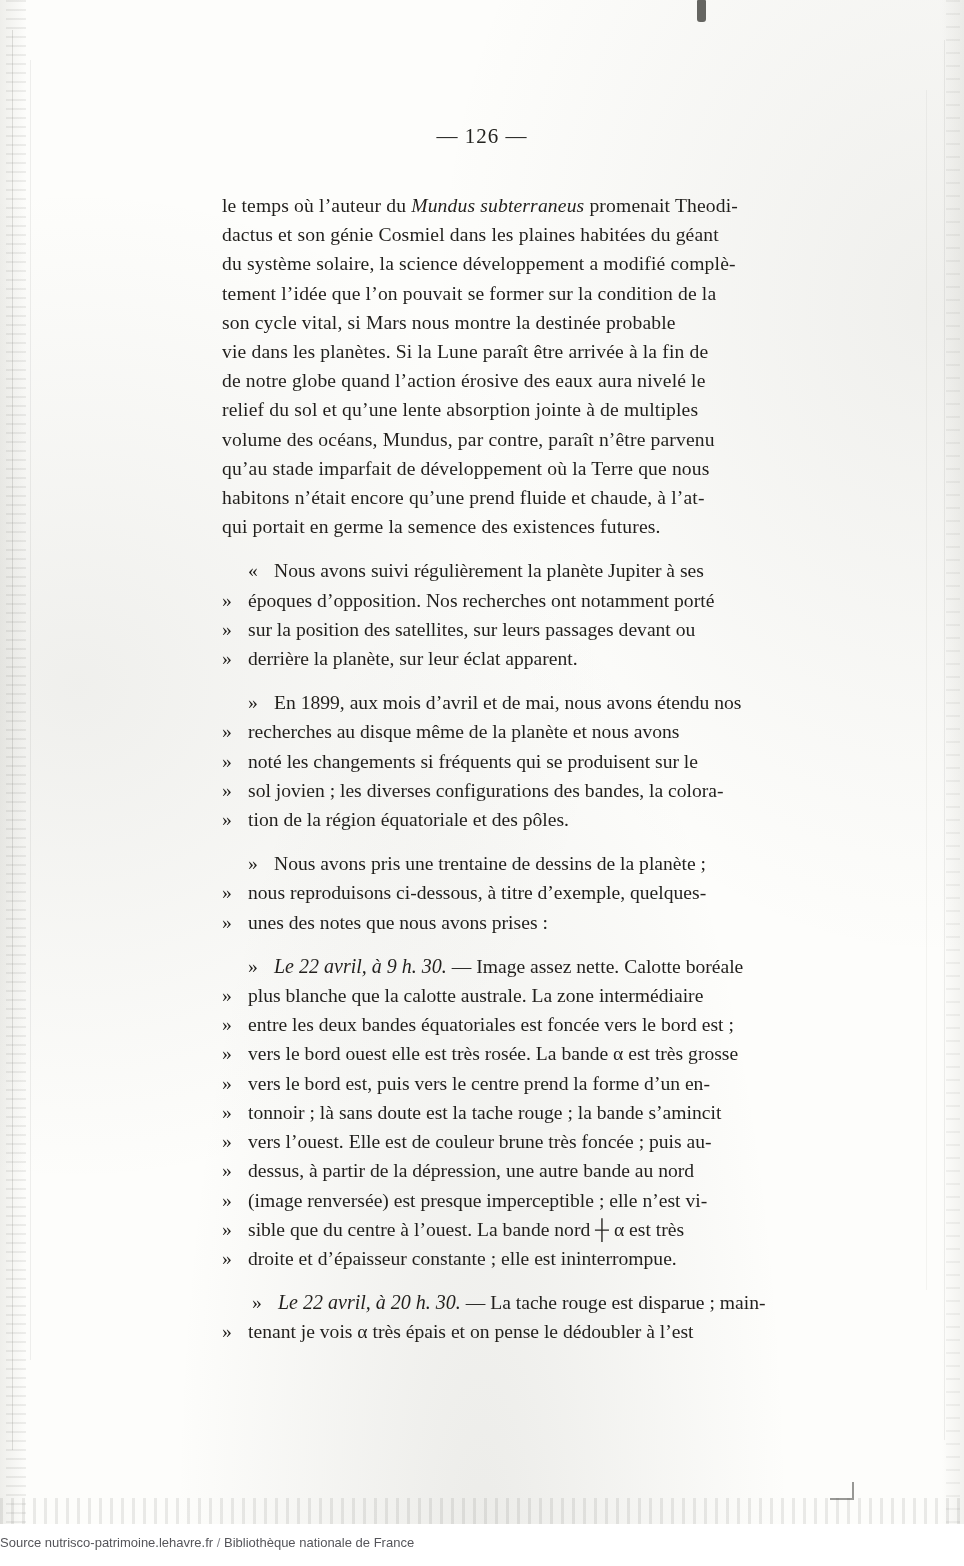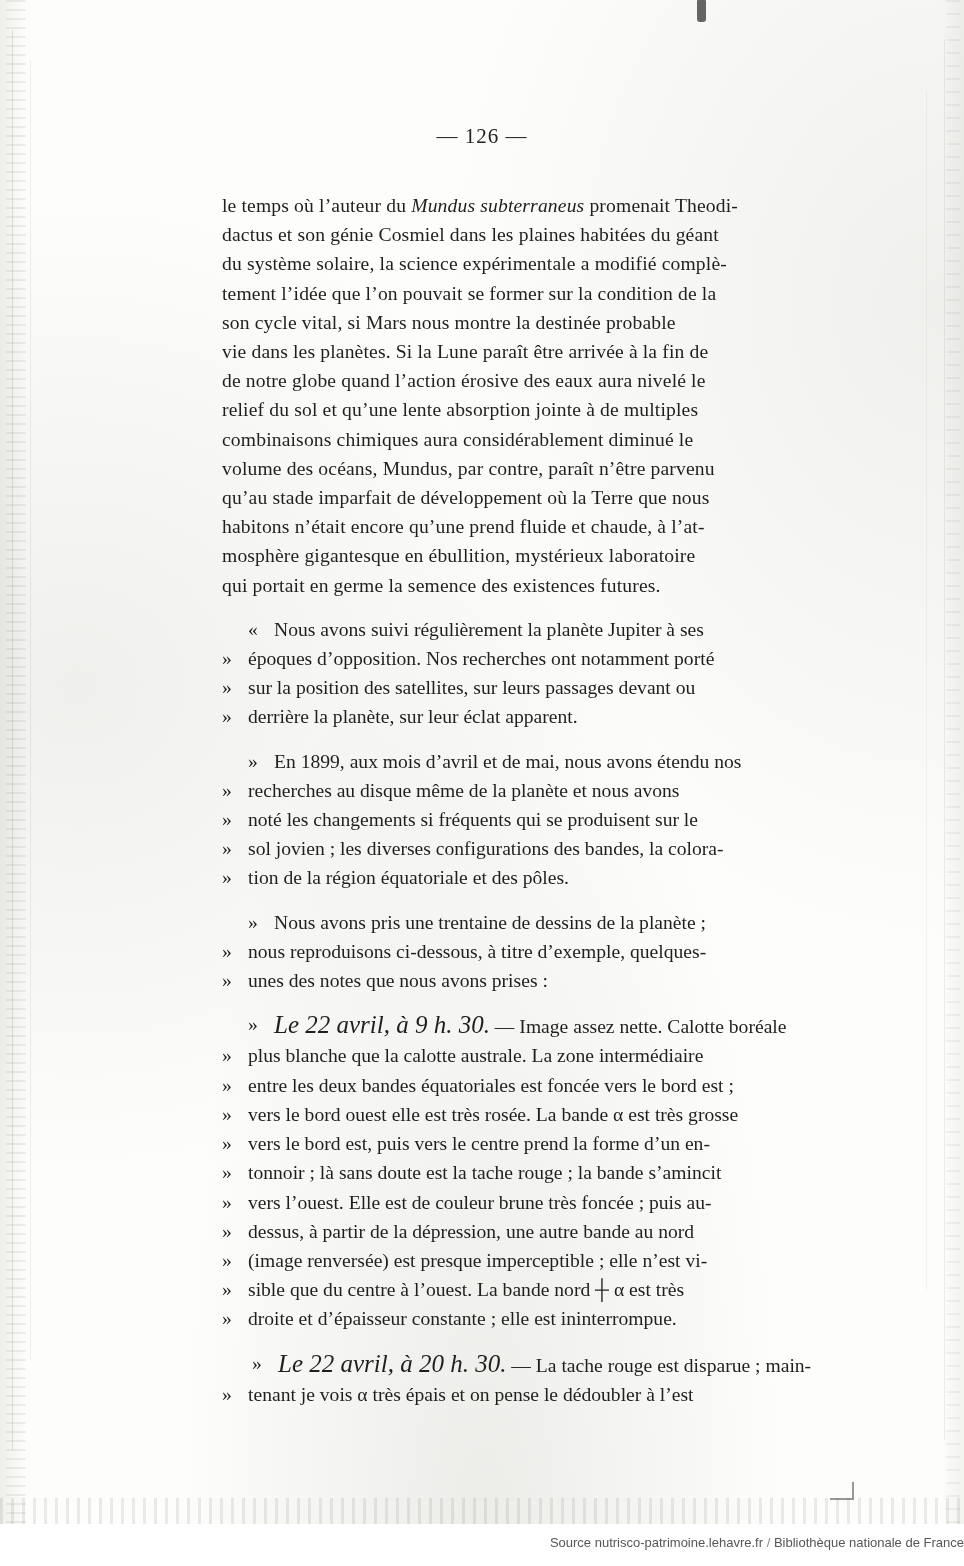--- a/index.html
+++ b/index.html
@@ -145,34 +145,34 @@
   }
   .q-line .gm {
     position: absolute;
     left: 0;
     top: 0;
     color: #211f1c;
   }
   em, .it {
     font-style: italic;
   }
-  .sm { font-size: 25px; font-style: italic; }
+  .sm { font-size: 20px; font-style: italic; }
 
   
   .footer {
     position: absolute;
     left: 0; top: 1524px;
     width: 964px; height: 42px;
     background: #ffffff;
   }
   .footer-text {
     position: absolute;
     left: 0; top: 1535px;
     width: 964px;
-    text-align: right;
+    text-align: left;
     font-family: "Liberation Sans", sans-serif;
     font-size: 13px;
     color: #55555a;
   }
   .sep { color: #8a8a90; }
 </style>
 </head>
 <body>
 
 <div class="scan">
@@ -186,31 +186,29 @@
   <div class="bottom-edge"></div>
   <div class="corner-mark"></div>
 
   <div class="page-number">— 126 —</div>
 
   <div class="textblock">
 
     <p class="para">
       <span class="line j">le temps où l’auteur du <em class="it">Mundus subterraneus</em> promenait Theodi-</span>
       <span class="line j">dactus et son génie Cosmiel dans les plaines habitées du géant</span>
-      <span class="line j">du système solaire, la science expérimentale a modifié complè-</span>
+      <span class="line j">du système solaire, la science développement a modifié complè-</span>
       <span class="line j">tement l’idée que l’on pouvait se former sur la condition de la</span>
       <span class="line j">son cycle vital, si Mars nous montre la destinée probable</span>
       <span class="line j">vie dans les planètes. Si la Lune paraît être arrivée à la fin de</span>
       <span class="line j">de notre globe quand l’action érosive des eaux aura nivelé le</span>
       <span class="line j">relief du sol et qu’une lente absorption jointe à de multiples</span>
-      <span class="line j">combinaisons chimiques aura considérablement diminué le</span>
       <span class="line j">volume des océans, Mundus, par contre, paraît n’être parvenu</span>
       <span class="line j">qu’au stade imparfait de développement où la Terre que nous</span>
       <span class="line j">habitons n’était encore qu’une prend fluide et chaude, à l’at-</span>
-      <span class="line j">mosphère gigantesque en ébullition, mystérieux laboratoire</span>
       <span class="line j">qui portait en germe la semence des existences futures.</span>
     </p>
 
     <p class="para">
       <span class="q-line" style="padding-left:52px;"><span class="gm" style="left:26px;">«</span>Nous avons suivi régulièrement la planète Jupiter à ses</span>
       <span class="q-line"><span class="gm">»</span>époques d’opposition. Nos recherches ont notamment porté</span>
       <span class="q-line"><span class="gm">»</span>sur la position des satellites, sur leurs passages devant ou</span>
       <span class="q-line"><span class="gm">»</span>derrière la planète, sur leur éclat apparent.</span>
     </p>
 

